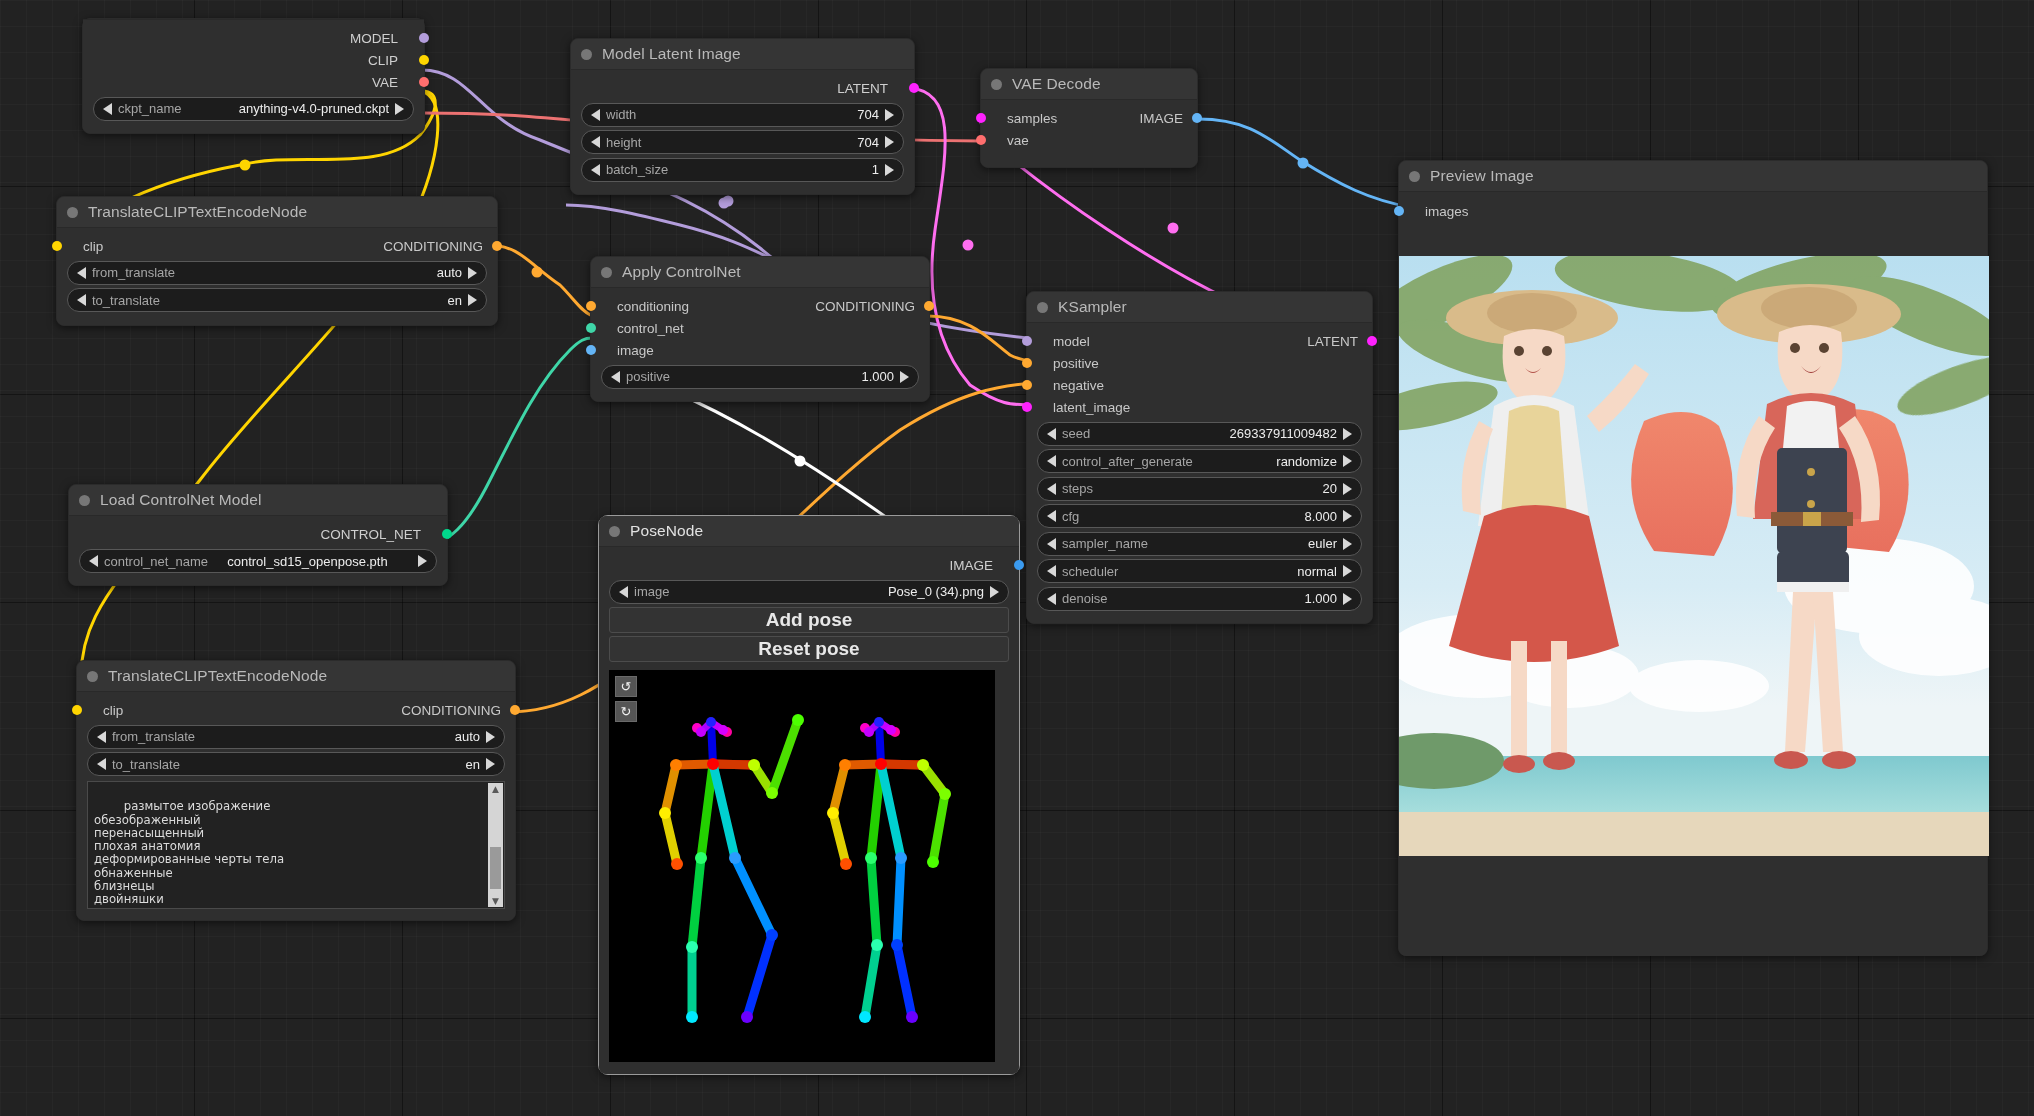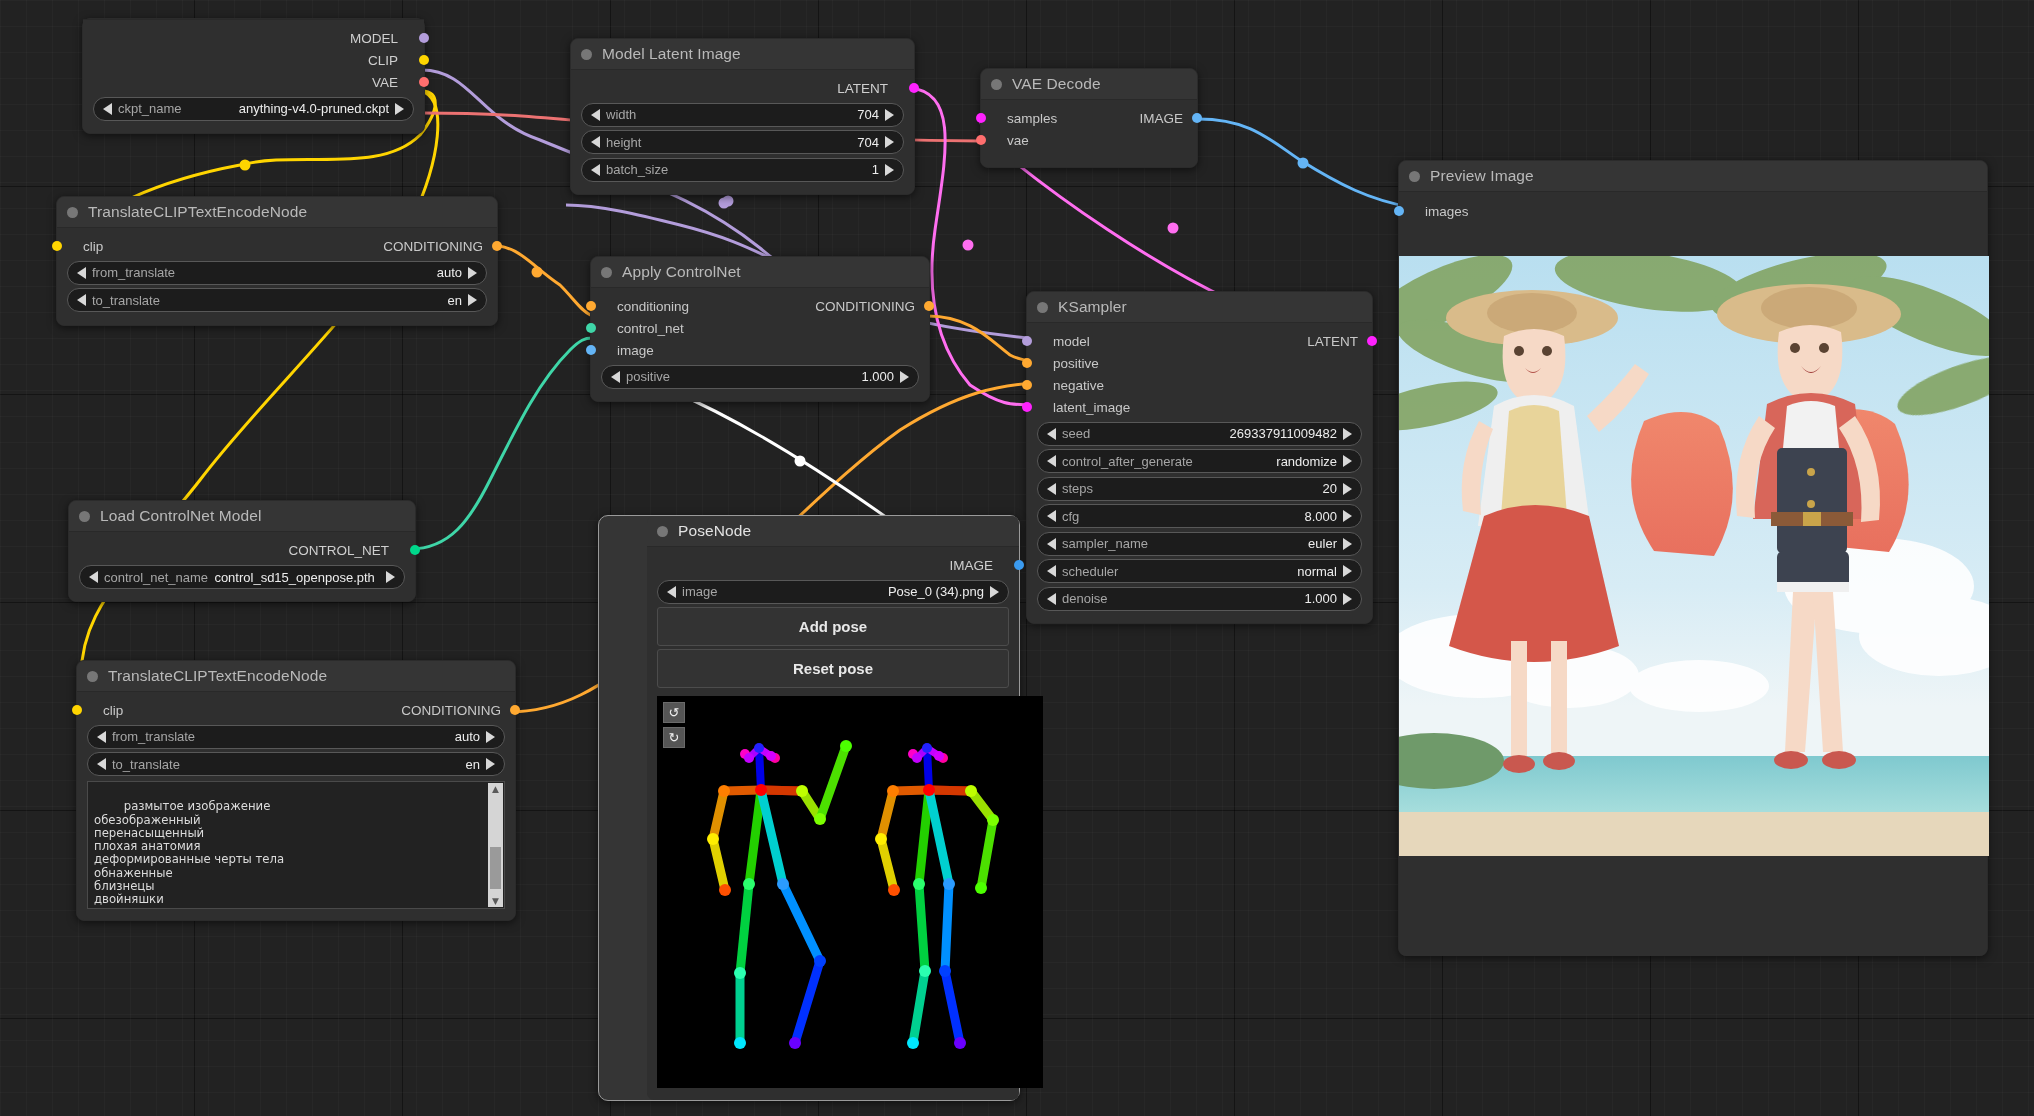--- a/index.html
+++ b/index.html
@@ -118,28 +118,28 @@
   .arrow-l { border-right: 9px solid #d8d8d8; margin-right: 6px; }
   .arrow-r { border-left: 9px solid #d8d8d8; margin-left: 6px; }
   .wmid { flex: 1; display: flex; align-items: center; justify-content: space-between; gap: 6px; overflow: hidden; }
   .wmid.overlap { position: relative; }
   .wmid.overlap .wname { position: absolute; left: 0; }
   .wmid.overlap .wval { position: absolute; left: 42%; }
 
   
   .btn {
     margin: 3px 10px;
-    height: 39px;
+    height: 26px;
     background: #333333;
     border: 1px solid #4c4c4c;
     border-radius: 3px;
     display: flex;
     align-items: center;
     justify-content: center;
-    font-size: 15px;
+    font-size: 19px;
     color: #e8e8e8;
     font-weight: bold;
   }
 
   
   .textarea {
     margin: 5px 10px 2px 10px;
     background: #222222;
     border: 1px solid #4a4a4a;
     color: #dcdcdc;
@@ -549,21 +549,21 @@
         <span class="arrow-l"></span>
         <span class="wmid">
           <span class="wname">denoise</span>
           <span class="wval">1.000</span>
         </span>
         <span class="arrow-r"></span>
       </div>
     </div>
   </div>
 
-  <div class="node" style="left:68px; top:500px; width:348px;">
+  <div class="node" style="left:68px; top:484px; width:380px;">
     <div class="node-title">
       <span class="node-dot"></span>
       <span>Load ControlNet Model</span>
     </div>
     <div class="node-body">
       <div class="slot-row out">
         <span class="slot-label">CONTROL_NET</span>
         <span class="port out" style="background:#00d78b"></span>
       </div>
       <div class="widget">
@@ -617,21 +617,21 @@
 одинаковые лица</span>
         <div class="scrollbar">
           <span class="sb-arrow">▲</span>
           <div class="sb-thumb"></div>
           <span class="sb-arrow">▼</span>
         </div>
       </div>
     </div>
   </div>
 
-  <div class="node highlight-border" style="left:598px; top:515px; width:422px; border-radius:10px;padding-left:48px;">
+  <div class="node highlight-border" style="left:598px; top:515px; width:422px; border-radius:10px;">
     <div class="node-title">
       <span class="node-dot"></span>
       <span style="color:#e2e2e2;">PoseNode</span>
     </div>
     <div class="node-body" style="padding-bottom:12px;">
       <div class="slot-row out">
         <span class="slot-label">IMAGE</span>
         <span class="port out" style="background:#3b9bf0"></span>
       </div>
       <div class="widget">

